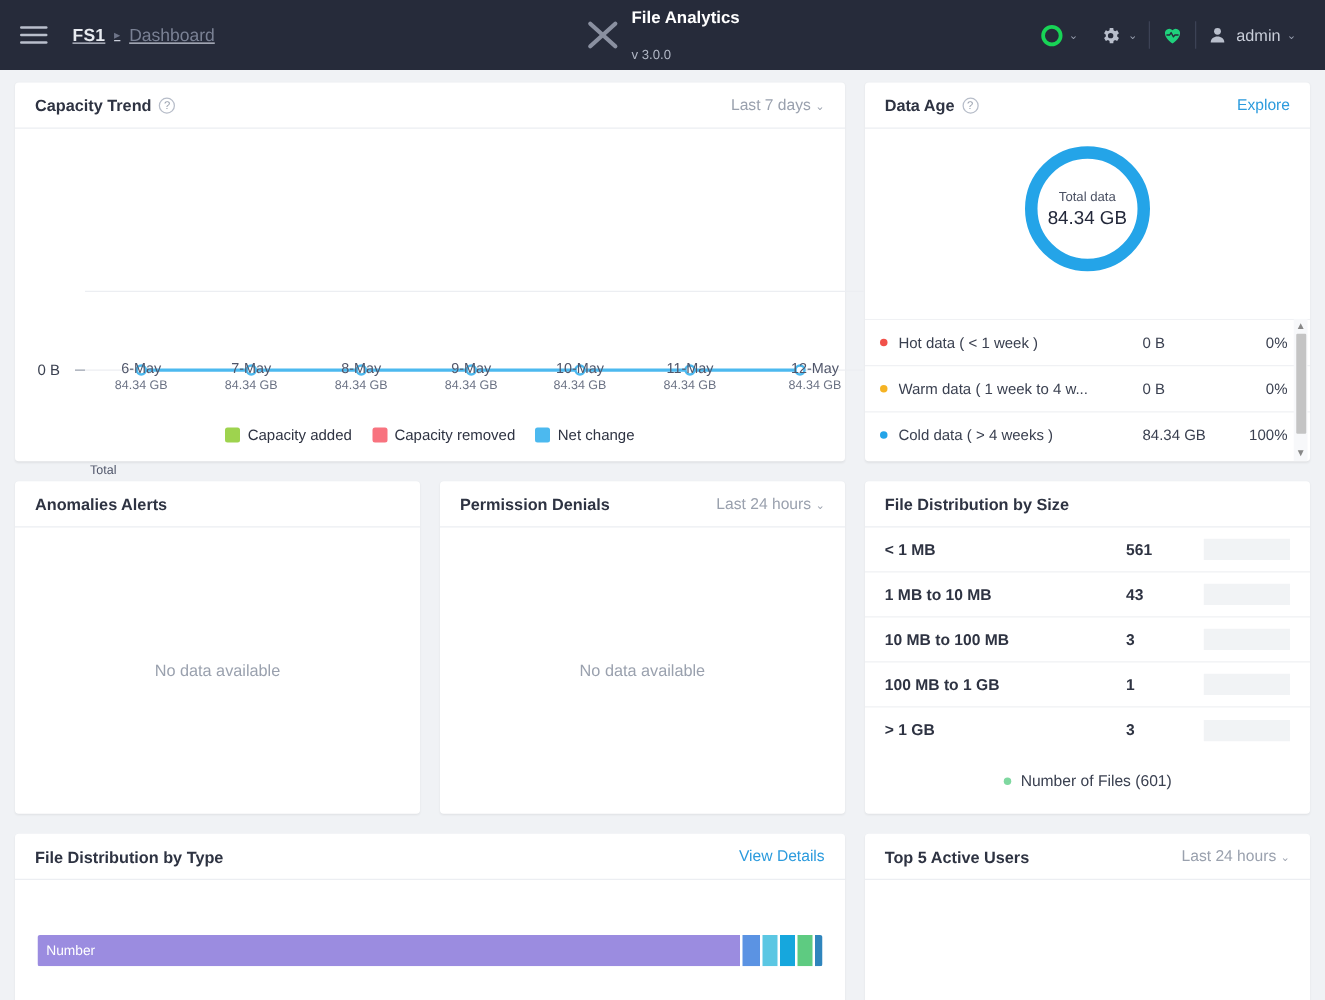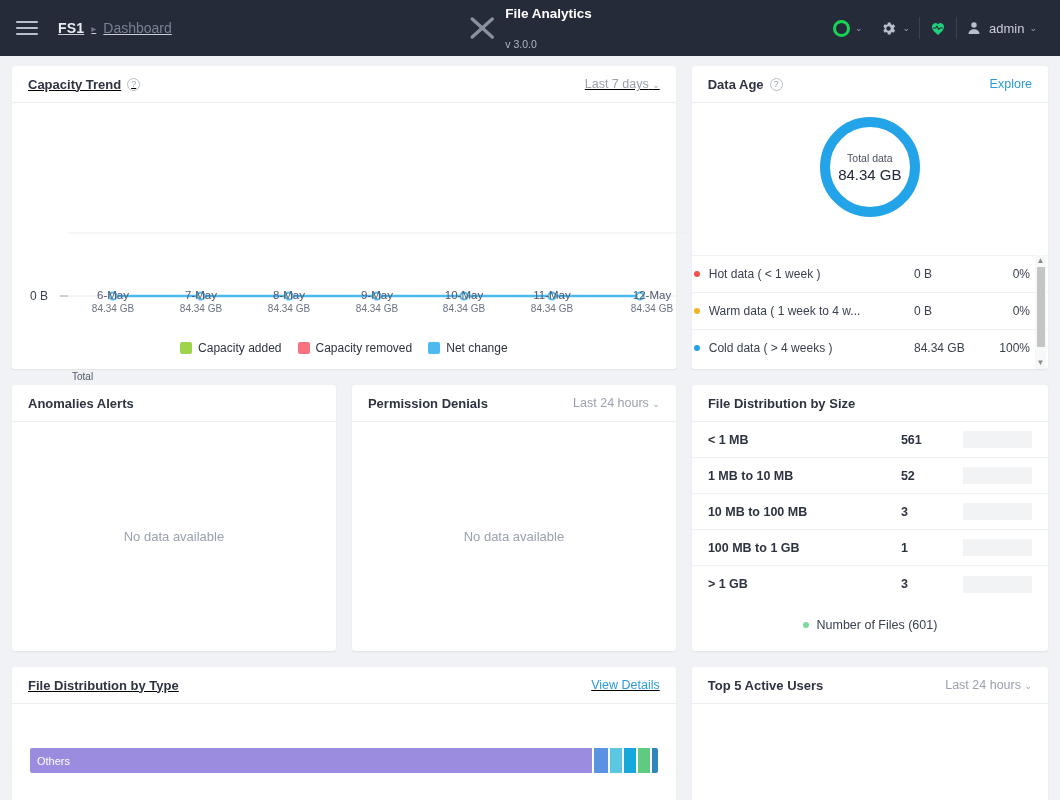--- a/index.html
+++ b/index.html
@@ -48,21 +48,21 @@
   .ring-green {
     width: 17px; height: 17px; border-radius: 50%;
     border: 3.5px solid #18d456;
   }
   .user-name { color: #c9ced9; font-size: 13px; margin-left: 2px; }
 
   
   .board { padding: 10px 12px; }
   .row { display: flex; gap: 16px; margin-bottom: 16px; }
   .card { background: #fff; border-radius: 3px; box-shadow: 0 1px 2px rgba(0,0,0,.07); }
-  .col-left  { width: 680px; text-decoration: underline; }
+  .col-left  { width: 680px; }
   .col-right { width: 365px; }
 
   .card-hd {
     height: 37px; padding: 0 16px;
     display: flex; align-items: center;
     border-bottom: 1px solid #eceef2;
   }
   .card-title { font-size: 13px; font-weight: bold; color: #2e3342; }
   .qmark {
     width: 13px; height: 13px; border-radius: 50%;
@@ -107,21 +107,21 @@
     width: 100px; height: 100px; border-radius: 50%;
     border: 10px solid #24a4e8;
     display: flex; flex-direction: column;
     align-items: center; justify-content: center;
   }
   .donut-lbl { font-size: 10.5px; color: #4b5163; }
   .donut-val { font-size: 15px; color: #23283a; margin-top: 2px; }
   .age-list { position: relative; height: 114px; overflow: hidden; }
   .age-row {
     height: 37px; display: flex; align-items: center;
-    padding: 0 18px 0 2px; border-top: 1px solid #f0f1f4;
+    padding: 0 18px 0 12px; border-top: 1px solid #f0f1f4;
     font-size: 12px; color: #3a4050;
   }
   .age-row .dot { width: 6px; height: 6px; border-radius: 50%; margin-right: 9px; flex: none; }
   .age-row .nm { flex: 1; white-space: nowrap; overflow: hidden; text-overflow: ellipsis; }
   .age-row .sz { width: 70px; color: #3a4050; }
   .age-row .pc { width: 46px; text-align: right; color: #3a4050; }
   .sbar {
     position: absolute; right: 2px; top: 0; width: 11px; height: 114px;
     background: #f7f8fa; display: flex; flex-direction: column; align-items: center;
     justify-content: space-between; cursor: pointer;
@@ -374,21 +374,21 @@
         <span class="card-title">File Distribution by Size</span>
       </div>
       <div>
         <div class="fds-row">
           <span class="lab">&lt; 1 MB</span>
           <span class="num">561</span>
           <span class="track"><span class="fill" style="width:93%"></span></span>
         </div>
         <div class="fds-row">
           <span class="lab">1 MB to 10 MB</span>
-          <span class="num">52</span>
+          <span class="num">43</span>
           <span class="track"><span class="fill" style="width:5%"></span></span>
         </div>
         <div class="fds-row">
           <span class="lab">10 MB to 100 MB</span>
           <span class="num">3</span>
           <span class="track"><span class="fill" style="width:0%"></span></span>
         </div>
         <div class="fds-row">
           <span class="lab">100 MB to 1 GB</span>
           <span class="num">1</span>
@@ -412,21 +412,21 @@
     <div class="card col-left">
       <div class="card-hd">
         <span class="card-title">File Distribution by Type</span>
         <div class="hd-right">
           <span class="link">View Details</span>
         </div>
       </div>
       <div class="fdt-body">
         <div class="stack">
           <div class="seg" style="flex:90.3;background:#9b8ce0">
-            <span class="seg-lbl">Others</span>
+            <span class="seg-lbl">Number</span>
           </div>
           <div class="seg" style="flex:2.2;background:#5b93e3;margin-left:2px"></div>
           <div class="seg" style="flex:2.0;background:#5bc7e3;margin-left:2px"></div>
           <div class="seg" style="flex:1.9;background:#16a7dd;margin-left:2px"></div>
           <div class="seg" style="flex:1.8;background:#5ecb81;margin-left:2px"></div>
           <div class="seg" style="flex:1.0;background:#2f85bd;margin-left:2px"></div>
         </div>
       </div>
     </div>
 

